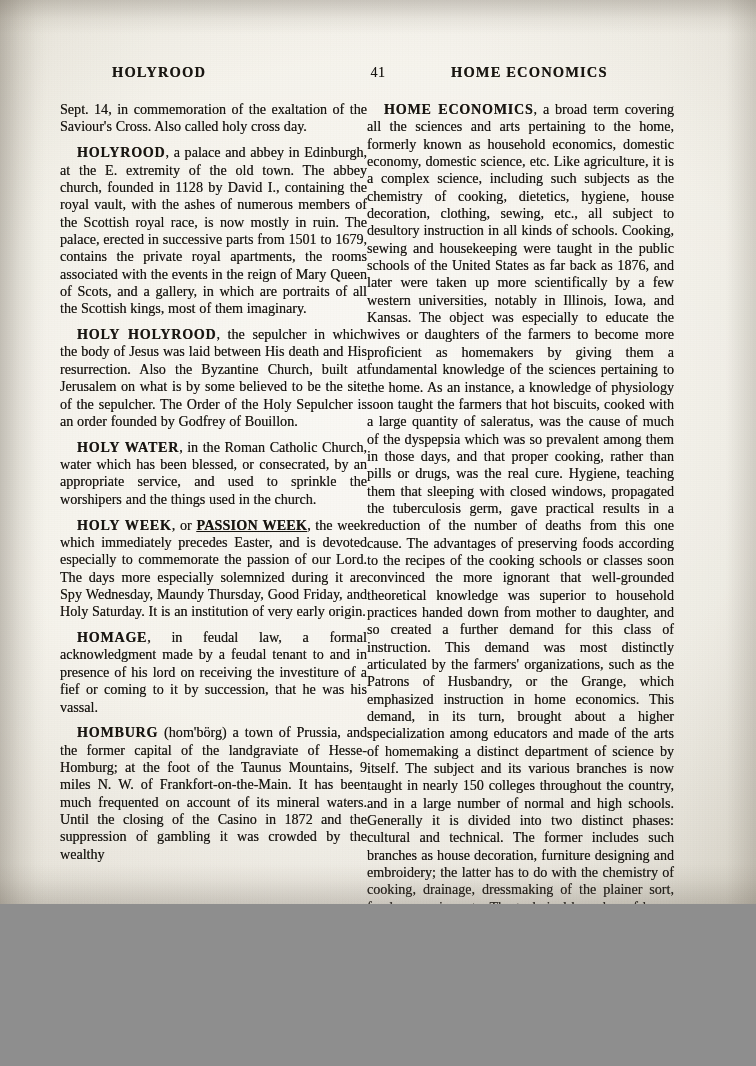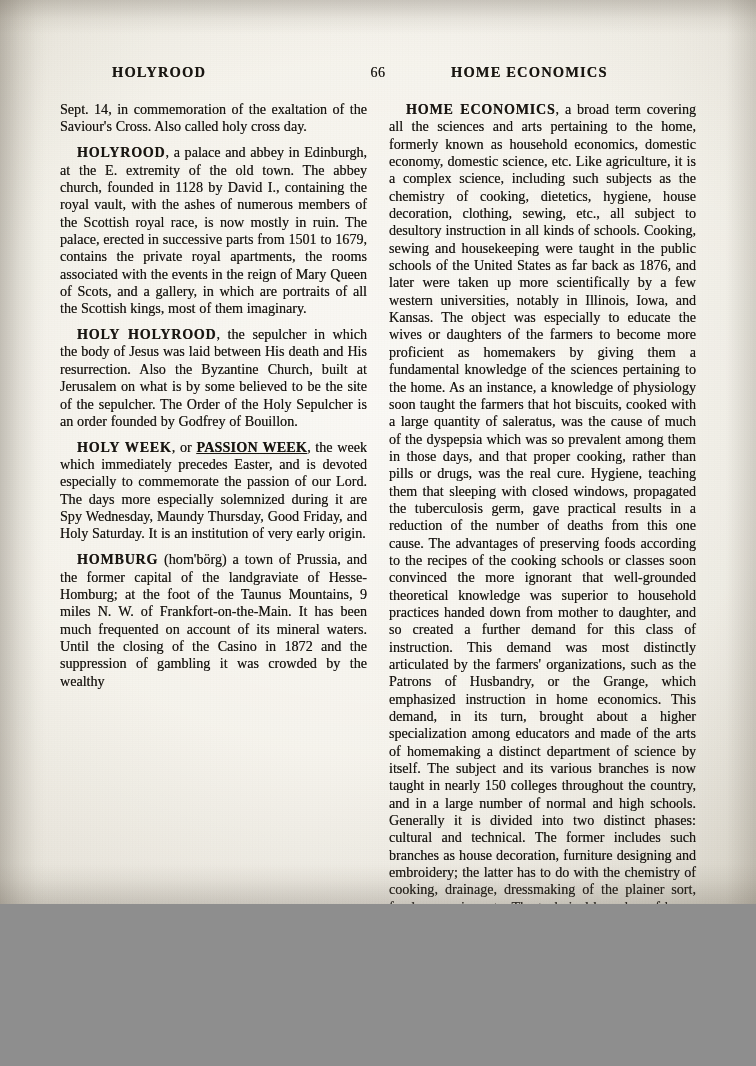--- a/index.html
+++ b/index.html
@@ -131,21 +131,20 @@
   .head-right {
     flex: 1;
     text-align: left;
     padding-left: 30px;
     box-sizing: border-box;
   }
 
   
   #columns {
     display: flex;
-    gap: 22px;
   }
   .column {
     width: 307px;
   }
 
   p.para {
     margin: 0;
     font-size: 14.1px;
     line-height: 17.35px;
     text-align: justify;
@@ -181,30 +180,32 @@
 </style>
 </head>
 <body>
 
 <div id="page-sheet">
 
   <div id="text-block">
 
     <div id="running-head">
       <div class="head-left">HOLYROOD</div>
-      <div class="head-mid">66</div>
+      <div class="head-mid">41</div>
       <div class="head-right">HOME ECONOMICS</div>
     </div>
 
     <div id="columns">
       <div class="column" id="col-left">
           <p class="para"><span>Sept. 14, in commemoration of the exaltation of the Saviour's Cross. Also called holy cross day.</span></p>
           <p class="para indent"><span class="headword">HOLYROOD</span><span>, a palace and abbey in Edinburgh, at the E. extremity of the old town. The abbey church, founded in 1128 by David I., containing the royal vault, with the ashes of numerous members of the Scottish royal race, is now mostly in ruin. The palace, erected in successive parts from 1501 to 1679, contains the private royal apartments, the rooms associated with the events in the reign of Mary Queen of Scots, and a gallery, in which are portraits of all the Scottish kings, most of them imaginary.</span></p>
           <p class="para indent"><span class="headword">HOLY HOLYROOD</span><span>, the sepulcher in which the body of Jesus was laid between His death and His resurrection. Also the Byzantine Church, built at Jerusalem on what is by some believed to be the site of the sepulcher. The Order of the Holy Sepulcher is an order founded by Godfrey of Bouillon.</span></p>
+          <p class="para indent"><span class="headword">HOLY WATER</span><span>, in the Roman Catholic Church, water which has been blessed, or consecrated, by an appropriate service, and used to sprinkle the worshipers and the things used in the church.</span></p>
           <p class="para indent"><span class="headword">HOLY WEEK</span><span>, or </span><span class="headword-small">PASSION WEEK</span><span>, the week which immediately precedes Easter, and is devoted especially to commemorate the passion of our Lord. The days more especially solemnized during it are Spy Wednesday, Maundy Thursday, Good Friday, and Holy Saturday. It is an institution of very early origin.</span></p>
+          <p class="para indent"><span class="headword">HOMAGE</span><span>, in feudal law, a formal acknowledgment made by a feudal tenant to and in presence of his lord on receiving the investiture of a fief or coming to it by succession, that he was his vassal.</span></p>
           <p class="para indent"><span class="headword">HOMBURG</span><span class="pron"> (hom'börg)</span><span> a town of Prussia, and the former capital of the landgraviate of Hesse-Homburg; at the foot of the Taunus Mountains, 9 miles N. W. of Frankfort-on-the-Main. It has been much frequented on account of its mineral waters. Until the closing of the Casino in 1872 and the suppression of gambling it was crowded by the wealthy</span></p>
         </div>
       <div class="column" id="col-right">
           <p class="para indent"><span class="headword">HOME ECONOMICS</span><span>, a broad term covering all the sciences and arts pertaining to the home, formerly known as household economics, domestic economy, domestic science, etc. Like agriculture, it is a complex science, including such subjects as the chemistry of cooking, dietetics, hygiene, house decoration, clothing, sewing, etc., all subject to desultory instruction in all kinds of schools. Cooking, sewing and housekeeping were taught in the public schools of the United States as far back as 1876, and later were taken up more scientifically by a few western universities, notably in Illinois, Iowa, and Kansas. The object was especially to educate the wives or daughters of the farmers to become more proficient as homemakers by giving them a fundamental knowledge of the sciences pertaining to the home. As an instance, a knowledge of physiology soon taught the farmers that hot biscuits, cooked with a large quantity of saleratus, was the cause of much of the dyspepsia which was so prevalent among them in those days, and that proper cooking, rather than pills or drugs, was the real cure. Hygiene, teaching them that sleeping with closed windows, propagated the tuberculosis germ, gave practical results in a reduction of the number of deaths from this one cause. The advantages of preserving foods according to the recipes of the cooking schools or classes soon convinced the more ignorant that well-grounded theoretical knowledge was superior to household practices handed down from mother to daughter, and so created a further demand for this class of instruction. This demand was most distinctly articulated by the farmers' organizations, such as the Patrons of Husbandry, or the Grange, which emphasized instruction in home economics. This demand, in its turn, brought about a higher specialization among educators and made of the arts of homemaking a distinct department of science by itself. The subject and its various branches is now taught in nearly 150 colleges throughout the country, and in a large number of normal and high schools. Generally it is divided into two distinct phases: cultural and technical. The former includes such branches as house decoration, furniture designing and embroidery; the latter has to do with the chemistry of cooking, drainage, dressmaking of the plainer sort, food preserving, etc. The technical branches of home economics, naturally,</span></p>
         </div>
     </div>
 
   </div>
 
   <div id="paper-grain"></div>

